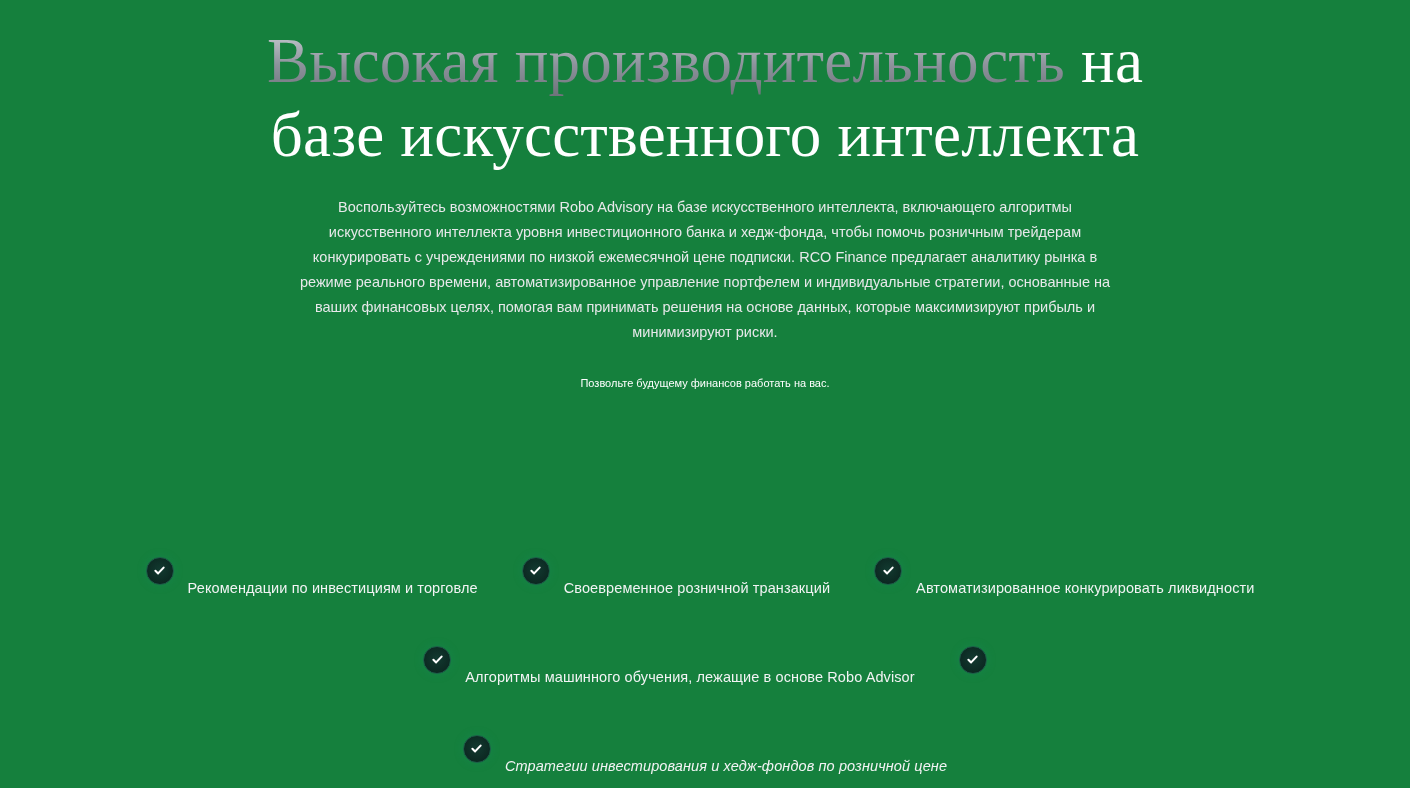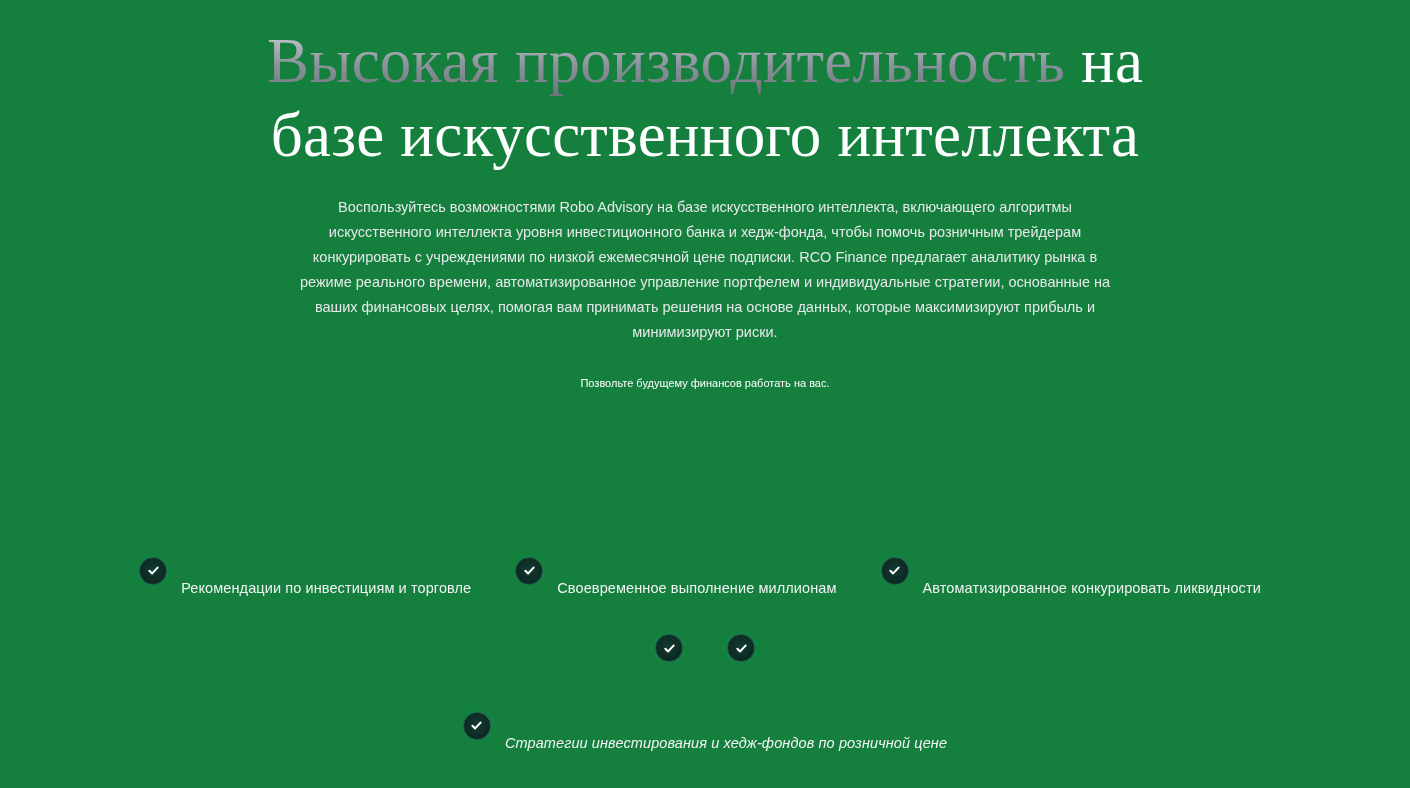--- a/index.html
+++ b/index.html
@@ -137,39 +137,40 @@
             </svg>
         </span>
         <span class="feature-label">Рекомендации по инвестициям и торговле</span>
       </div>
       <div class="feature">
         <span class="check">
           <svg width="13" height="13" viewBox="0 0 13 13" aria-hidden="true">
               <path d="M2.4 6.8 L5.1 9.4 L10.6 3.6"></path>
             </svg>
         </span>
-        <span class="feature-label">Своевременное выполнение миллионам</span>
+        <span class="feature-label">Своевременное розничной транзакций</span>
       </div>
       <div class="feature">
         <span class="check">
           <svg width="13" height="13" viewBox="0 0 13 13" aria-hidden="true">
               <path d="M2.4 6.8 L5.1 9.4 L10.6 3.6"></path>
             </svg>
         </span>
         <span class="feature-label">Автоматизированное конкурировать ликвидности</span>
       </div>
     </div>
 
     <div class="feature-row row-2">
       <div class="feature">
         <span class="check">
           <svg width="13" height="13" viewBox="0 0 13 13" aria-hidden="true">
               <path d="M2.4 6.8 L5.1 9.4 L10.6 3.6"></path>
             </svg>
         </span>
+        <span class="feature-label">Алгоритмы машинного обучения, лежащие в основе Robo Advisor</span>
       </div>
       <div class="feature">
         <span class="check">
           <svg width="13" height="13" viewBox="0 0 13 13" aria-hidden="true">
               <path d="M2.4 6.8 L5.1 9.4 L10.6 3.6"></path>
             </svg>
         </span>
       </div>
     </div>
 

